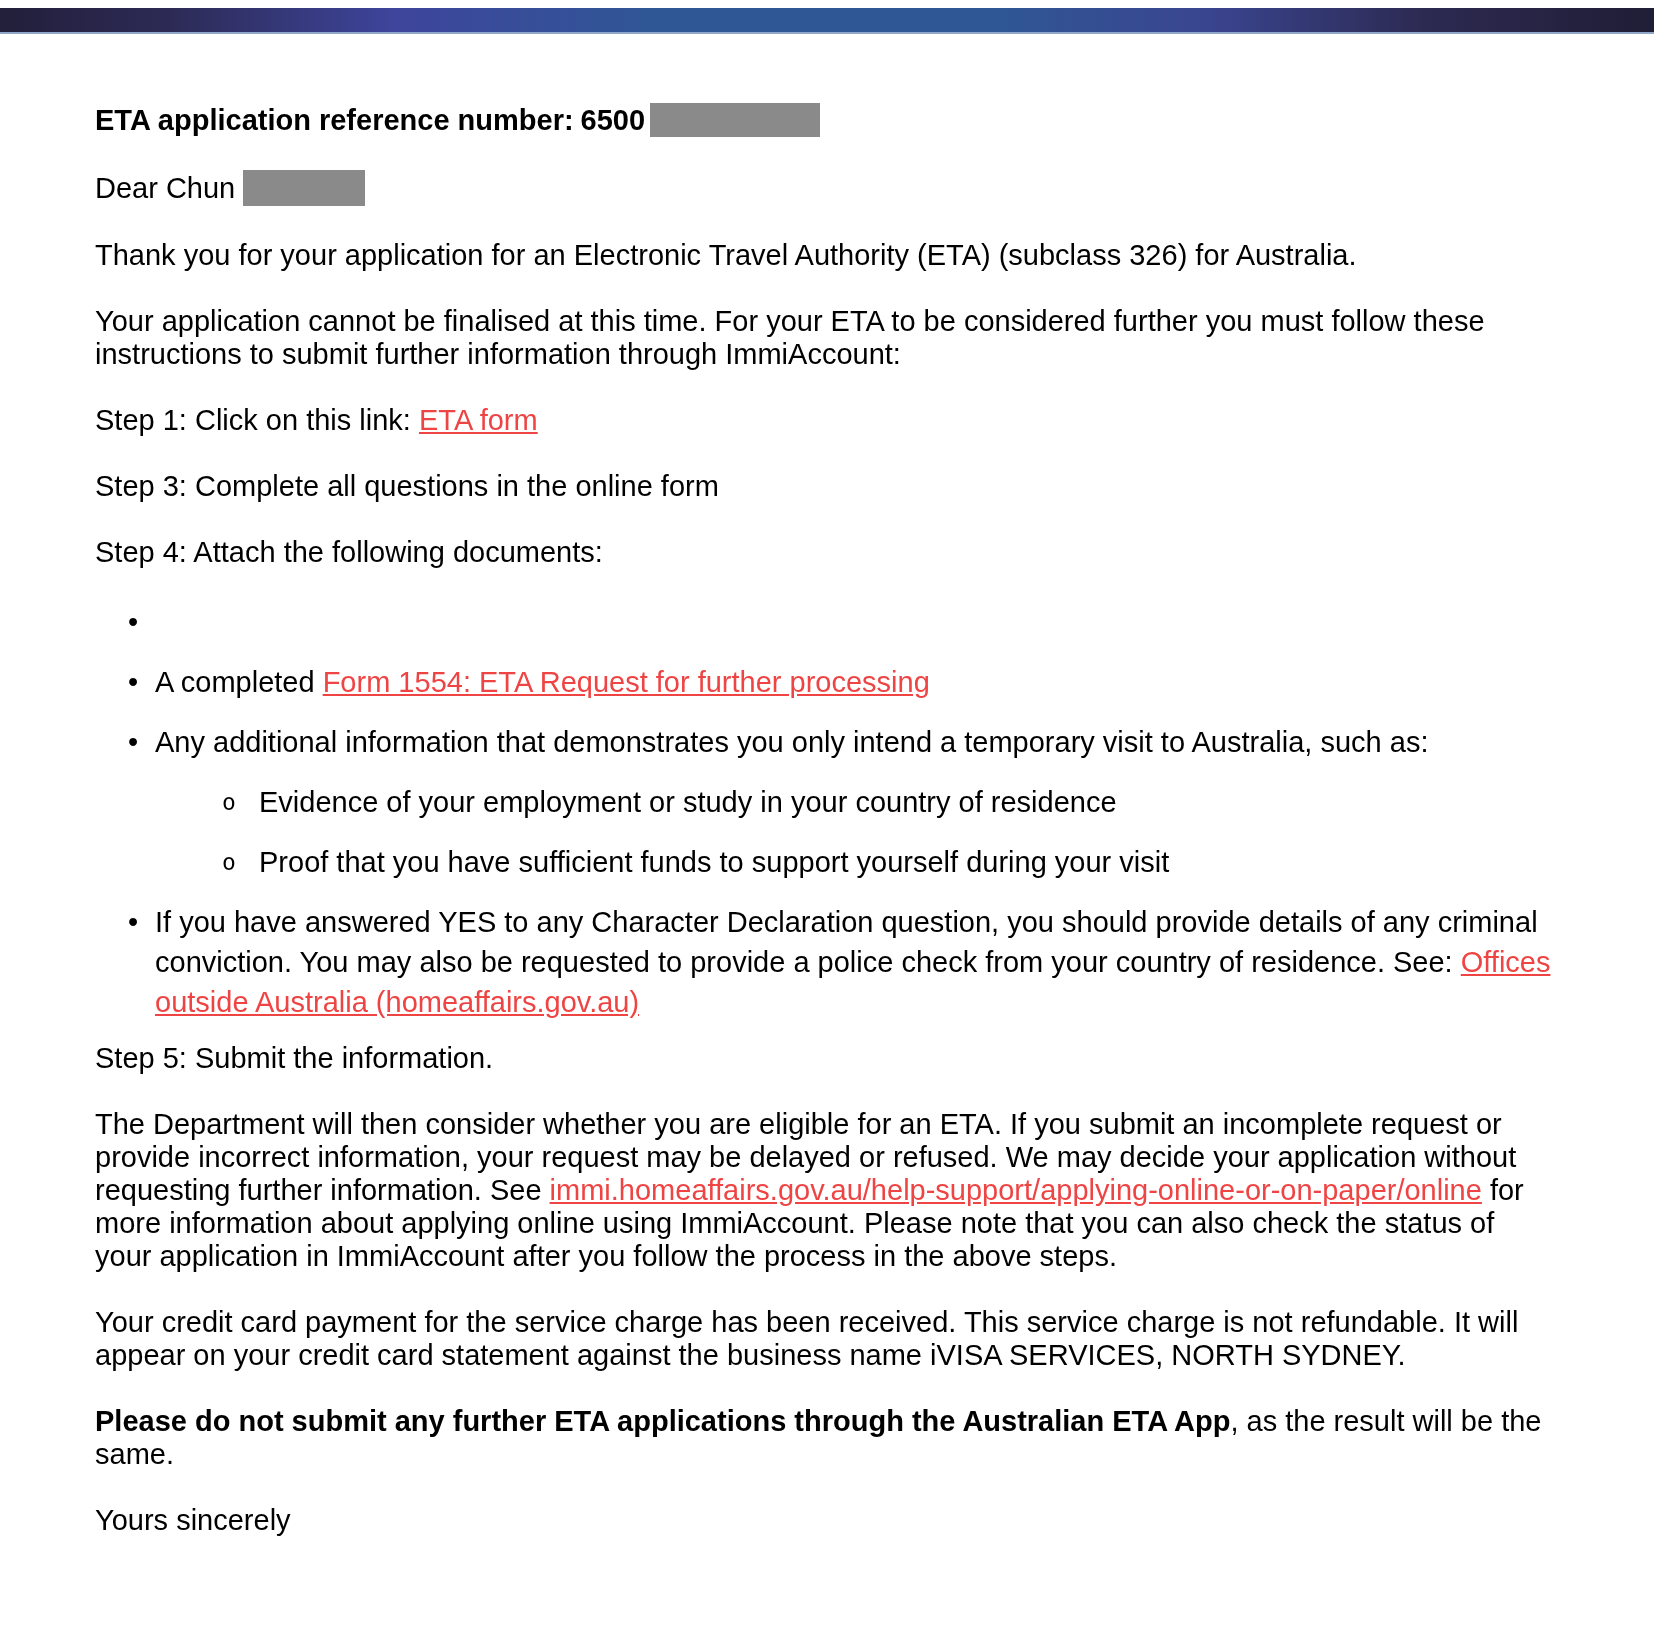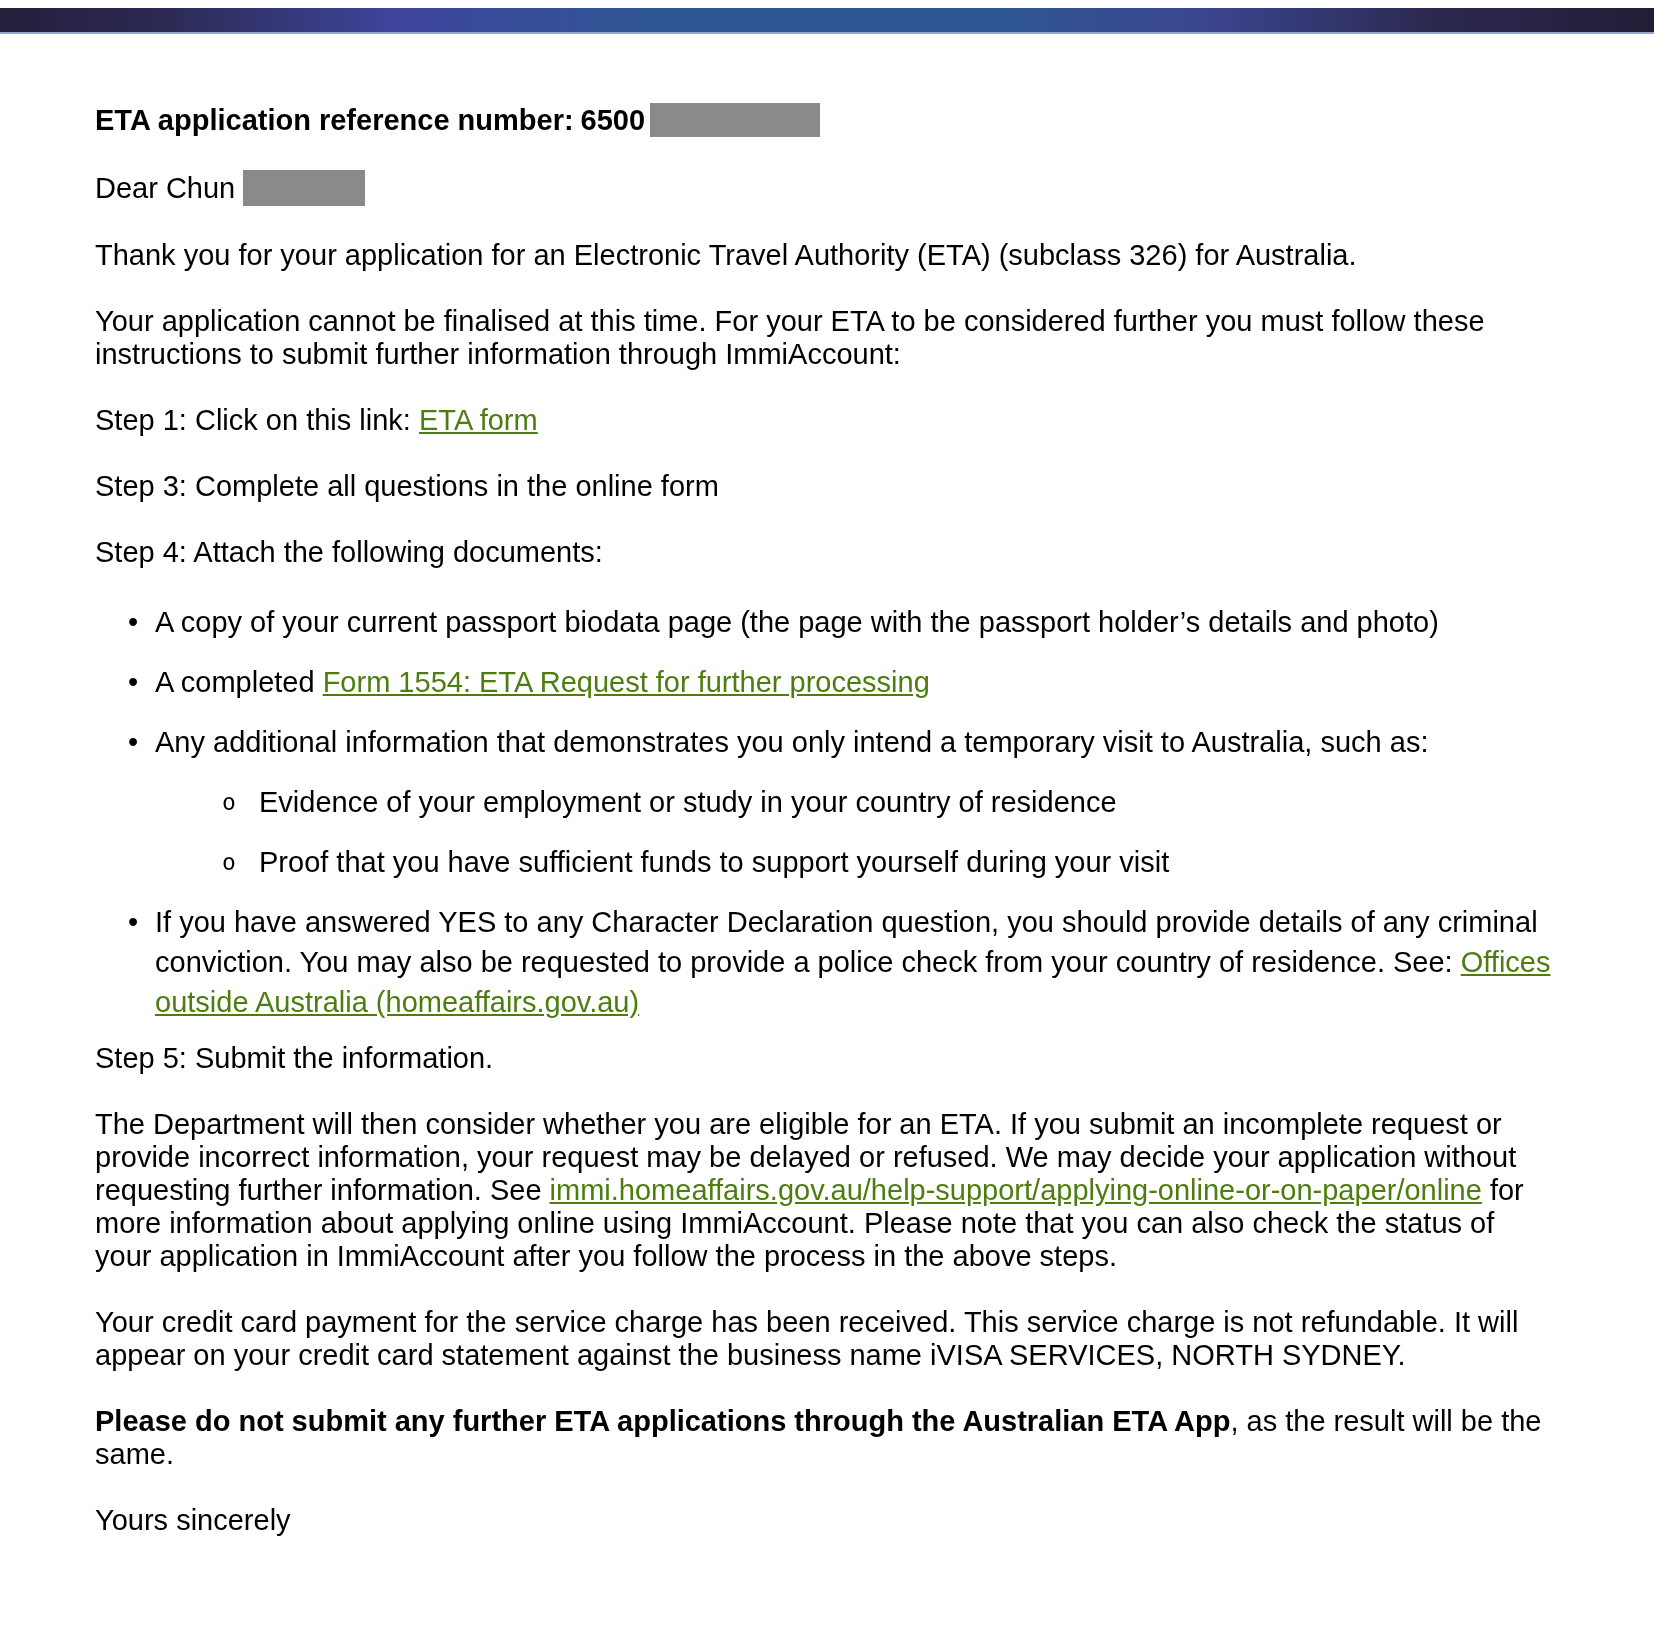--- a/index.html
+++ b/index.html
@@ -17,21 +17,21 @@
   .doc{
     position:absolute;top:34px;left:0;right:0;
     padding:69px 96px 0 95px;
     font-size:29px;line-height:33px;
   }
   .doc p{margin:0 0 33px;}
   .ref-line{margin-bottom:52px;font-weight:bold;}
   .salutation{margin-bottom:46px;}
   .b{font-weight:bold;}
   .num{margin-left:7px;margin-top:42px;}
-  .lnk{color:#4d7c0f;text-decoration:underline;cursor:pointer;}
+  .lnk{color:#ef4444;text-decoration:underline;cursor:pointer;}
   .redact{display:inline-block;background:#8a8a8a;}
   .redact-ref{width:170px;height:34px;vertical-align:-7px;margin-left:5px;}
   .redact-name{width:122px;height:36px;vertical-align:-8px;margin-left:8px;}
   .li{display:flex;margin:0;padding-bottom:20px;line-height:40px;}
   .li .marker{flex:none;line-height:40px;}
   .lvl1 .marker{margin-left:33px;width:27px;font-size:29px;}
   .lvl2 .marker{margin-left:127px;width:37px;font-size:23px;font-family:"DejaVu Sans Mono",monospace;}
   .li-body{flex:1;}
   .li + p{margin-top:0;}
 </style>
@@ -53,21 +53,20 @@
     </p>
 
     <div id="doc-body">
         <p><span>Thank you for your application for an Electronic Travel Authority (ETA) (subclass 326) for Australia.</span></p>
         <p><span>Your application cannot be finalised at this time. For your ETA to be considered further you must follow these instructions to submit further information through ImmiAccount:</span></p>
         <p><span>Step 1: Click on this link: </span><a class="lnk" href="#">ETA form</a></p>
         <p><span>Step 3: Complete all questions in the online form</span></p>
         <p><span>Step 4: Attach the following documents:</span></p>
         <div class="li lvl1">
           <span class="marker">•</span>
-          <span class="li-body"><span>A copy of your current passport biodata page (the page with the passport holder’s details and photo)</span></span>
         </div>
         <div class="li lvl1">
           <span class="marker">•</span>
           <span class="li-body"><span>A completed </span><a class="lnk" href="#">Form 1554: ETA Request for further processing</a></span>
         </div>
         <div class="li lvl1">
           <span class="marker">•</span>
           <span class="li-body"><span>Any additional information that demonstrates you only intend a temporary visit to Australia, such as:</span></span>
         </div>
         <div class="li lvl2">

